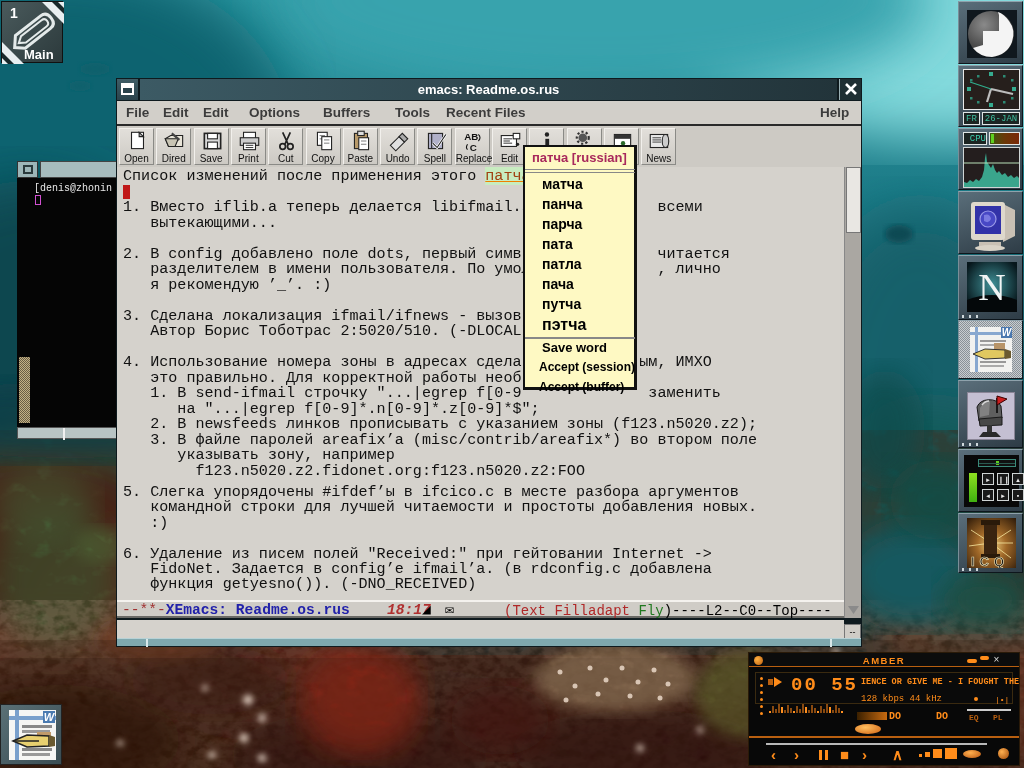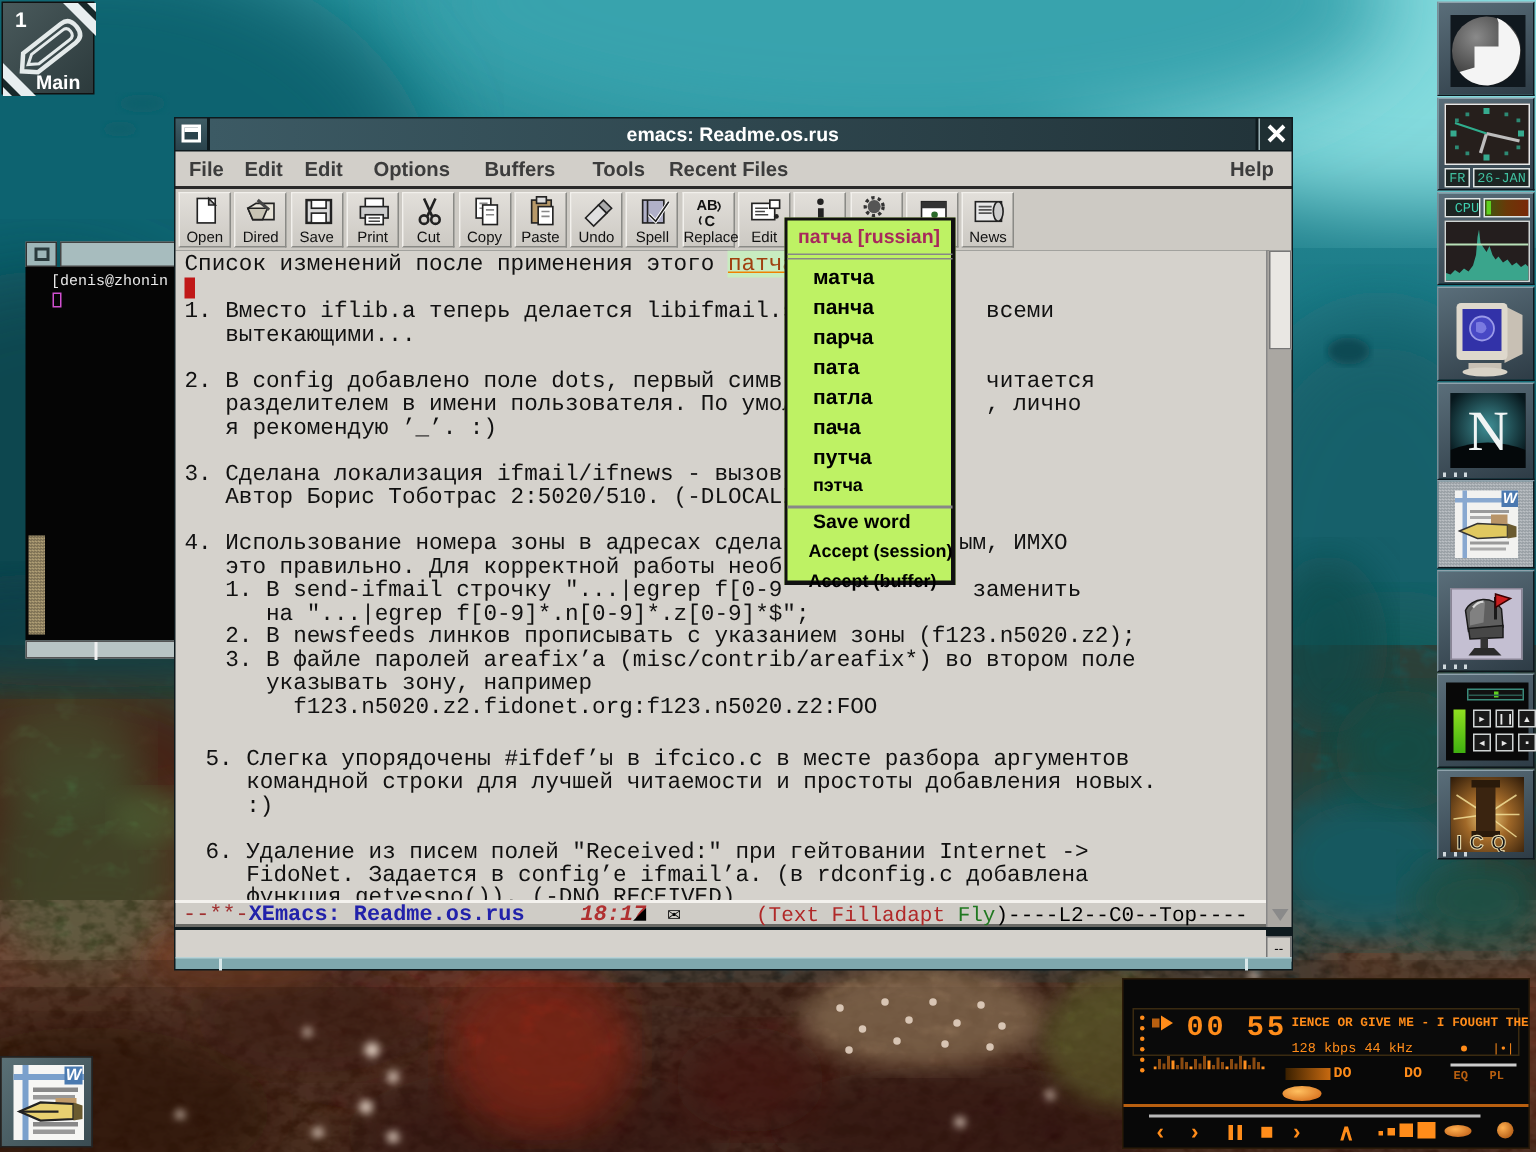--- a/index.html
+++ b/index.html
@@ -327,21 +327,21 @@
 
 4. Использование номера зоны в адресах сдела             ым, ИМХО
    это правильно. Для корректной работы необ
    1. В send-ifmail строчку "...|egrep f[0-9              заменить
       на "...|egrep f[0-9]*.n[0-9]*.z[0-9]*$";
    2. В newsfeeds линков прописывать с указанием зоны (f123.n5020.z2);
    3. В файле паролей areafix’а (misc/contrib/areafix*) во втором поле
       указывать зону, например
         f123.n5020.z2.fidonet.org:f123.n5020.z2:FOO
 </pre>
-<pre id="buf2" style="margin:14px;position:absolute;left:6px;top:318px;font-family:'Liberation Mono',monospace;font-size:15.1px;line-height:15.4px;color:#111">5. Слегка упорядочены #ifdef’ы в ifcico.c в месте разбора аргументов
+<pre id="buf2" style="margin:0;position:absolute;left:6px;top:318px;font-family:'Liberation Mono',monospace;font-size:15.1px;line-height:15.4px;color:#111">5. Слегка упорядочены #ifdef’ы в ifcico.c в месте разбора аргументов
    командной строки для лучшей читаемости и простоты добавления новых.
    :)
 
 6. Удаление из писем полей "Received:" при гейтовании Internet -&gt;
    FidoNet. Задается в config’е ifmail’а. (в rdconfig.c добавлена
    функция getyesno()). (-DNO_RECEIVED)</pre>
 <div class="abs" style="left:6px;top:18px;width:7px;height:14px;background:#c01818"></div>
 </div>
 
 <div class="abs" style="left:728px;top:89px;width:17px;height:451px;background:#aaa7a2;border-left:1px solid #888">
@@ -361,33 +361,33 @@
 
 <div class="abs" style="left:1px;top:542px;width:727px;height:18px;background:#d5d2cc"></div>
 <div class="abs" style="left:728px;top:546px;width:17px;height:17px;background:#cfccc6;border:1px solid #777;font-size:9px;text-align:center;line-height:15px">--</div>
 
 <div class="abs" style="left:1px;top:560px;width:744px;height:8px;background:#7fa8ae;border-top:1px solid #b8d2d6">
 <div class="abs" style="left:29px;top:0;width:2px;height:8px;background:#d8e8ea"></div>
 <div class="abs" style="left:713px;top:0;width:2px;height:8px;background:#d8e8ea"></div>
 </div>
 </div>
 
-<div class="abs" id="popup" style="left:523px;top:145px;width:114px;height:245px;background:#bef264;border:2px solid #111;border-right-width:3px;border-bottom-width:3px">
+<div class="abs" id="popup" style="left:523px;top:145px;width:114px;height:245px;background:#fef9c3;border:2px solid #111;border-right-width:3px;border-bottom-width:3px">
 <div class="abs" style="left:7px;top:3px;color:#a8295c;font-weight:bold;font-size:13px;white-space:nowrap">патча [russian]</div>
 <div class="abs" style="left:0;top:22px;width:110px;height:1px;background:#888"></div>
 <div class="abs" style="left:0;top:25px;width:110px;height:1px;background:#888"></div>
 <div id="pitems">
       <div class="abs" style="left:17px;top:29px;font-weight:bold;font-size:14px;color:#000;white-space:nowrap">матча</div>
       <div class="abs" style="left:17px;top:49px;font-weight:bold;font-size:14px;color:#000;white-space:nowrap">панча</div>
       <div class="abs" style="left:17px;top:69px;font-weight:bold;font-size:14px;color:#000;white-space:nowrap">парча</div>
       <div class="abs" style="left:17px;top:89px;font-weight:bold;font-size:14px;color:#000;white-space:nowrap">пата</div>
       <div class="abs" style="left:17px;top:109px;font-weight:bold;font-size:14px;color:#000;white-space:nowrap">патла</div>
       <div class="abs" style="left:17px;top:129px;font-weight:bold;font-size:14px;color:#000;white-space:nowrap">пача</div>
       <div class="abs" style="left:17px;top:149px;font-weight:bold;font-size:14px;color:#000;white-space:nowrap">путча</div>
-      <div class="abs" style="left:17px;top:169px;font-weight:bold;font-size:12px;color:#000;white-space:nowrap">пэтча</div>
+      <div class="abs" style="left:17px;top:169px;font-weight:bold;font-size:16px;color:#000;white-space:nowrap">пэтча</div>
       <div class="abs" style="left:0;top:190px;width:110px;height:2px;background:#888"></div>
       <div class="abs" style="left:17px;top:193px;font-weight:bold;font-size:13px;white-space:nowrap">Save word</div>
       <div class="abs" style="left:14px;top:213px;font-weight:bold;font-size:12px;white-space:nowrap">Accept (session)</div>
       <div class="abs" style="left:14px;top:233px;font-weight:bold;font-size:12px;white-space:nowrap">Accept (buffer)</div>
     </div>
 </div>
 
 <div id="dock">
     <div class="abs" style="left:958px;top:1px;width:65px;height:63px;background:linear-gradient(160deg,#5a6e7a,#2e3c46);border:1px solid #0e161c;border-top-color:#8fa2ac;border-left-color:#7a8e98">
       <div class="abs" style="left:8px;top:8px;width:50px;height:48px;background:#10181e"></div>
@@ -536,20 +536,27 @@
 <rect x="17" y="4" width="13" height="34" fill="#3a2410"></rect>
 <rect x="14" y="2" width="19" height="5" fill="#2a1a0a"></rect>
 <rect x="14" y="36" width="19" height="4" fill="#2a1a0a"></rect>
 <text x="4" y="48" font-size="13" font-weight="bold" fill="#1a1a1a" stroke="#e8dcb0" stroke-width="0.7" font-family="Liberation Sans" letter-spacing="5">ICQ</text>
 </svg></div>
       <div class="abs" style="left:3px;bottom:1px;width:20px;height:3px;background:repeating-linear-gradient(90deg,#cfd8dc 0 2px,transparent 2px 7px)"></div>
     </div>
   </div>
 
 <div class="abs" id="xmms" style="left:748px;top:652px;width:272px;height:114px;background:#080808;border:1px solid #2a1a08">
+    <div class="abs" style="left:0;top:0;width:270px;height:14px;background:#0c0c0c;border-bottom:1px solid #b85f10">
+<div class="abs" style="left:5px;top:3px;width:9px;height:9px;background:radial-gradient(circle at 35% 35%,#ffb040,#c06010);border-radius:50%"></div>
+<div class="abs" style="left:0;top:2px;width:270px;text-align:center;color:#ff8c1a;font-weight:bold;font-size:9.5px;letter-spacing:1.5px;font-family:'Liberation Sans'">AMBER</div>
+<div class="abs" style="left:218px;top:6px;width:10px;height:4px;background:#ff8c1a;border-radius:2px"></div>
+<div class="abs" style="left:231px;top:3px;width:9px;height:4px;background:#ff8c1a;border-radius:2px"></div>
+<div class="abs" style="left:243px;top:2px;width:9px;height:9px;color:#ddd;font-size:10px;line-height:9px;text-align:center">×</div>
+</div>
     <div class="abs" style="left:6px;top:19px;width:258px;height:32px;border:1px solid #3a2a10;background:#0a0a0a"></div>
     <div class="abs" style="left:11px;top:24px;width:3px;height:3px;background:#ff8c1a;border-radius:50%"></div>
     <div class="abs" style="left:11px;top:31px;width:3px;height:3px;background:#ff8c1a;border-radius:50%"></div>
     <div class="abs" style="left:11px;top:38px;width:3px;height:3px;background:#ff8c1a;border-radius:50%"></div>
     <div class="abs" style="left:11px;top:45px;width:3px;height:3px;background:#ff8c1a;border-radius:50%"></div>
     <div class="abs" style="left:11px;top:52px;width:3px;height:3px;background:#ff8c1a;border-radius:50%"></div>
     <div class="abs" style="left:11px;top:59px;width:3px;height:3px;background:#ff8c1a;border-radius:50%"></div>
     <div class="abs" style="left:19px;top:26px;width:5px;height:6px;background:#b85f10"></div>
     <div class="abs" style="left:25px;top:24px;width:0;height:0;border-left:8px solid #ff8c1a;border-top:5px solid transparent;border-bottom:5px solid transparent"></div>
     <div class="abs" style="left:42px;top:21px;color:#ff8c1a;font-family:'Liberation Mono';font-size:19px;font-weight:bold;letter-spacing:2px">00 55</div>

